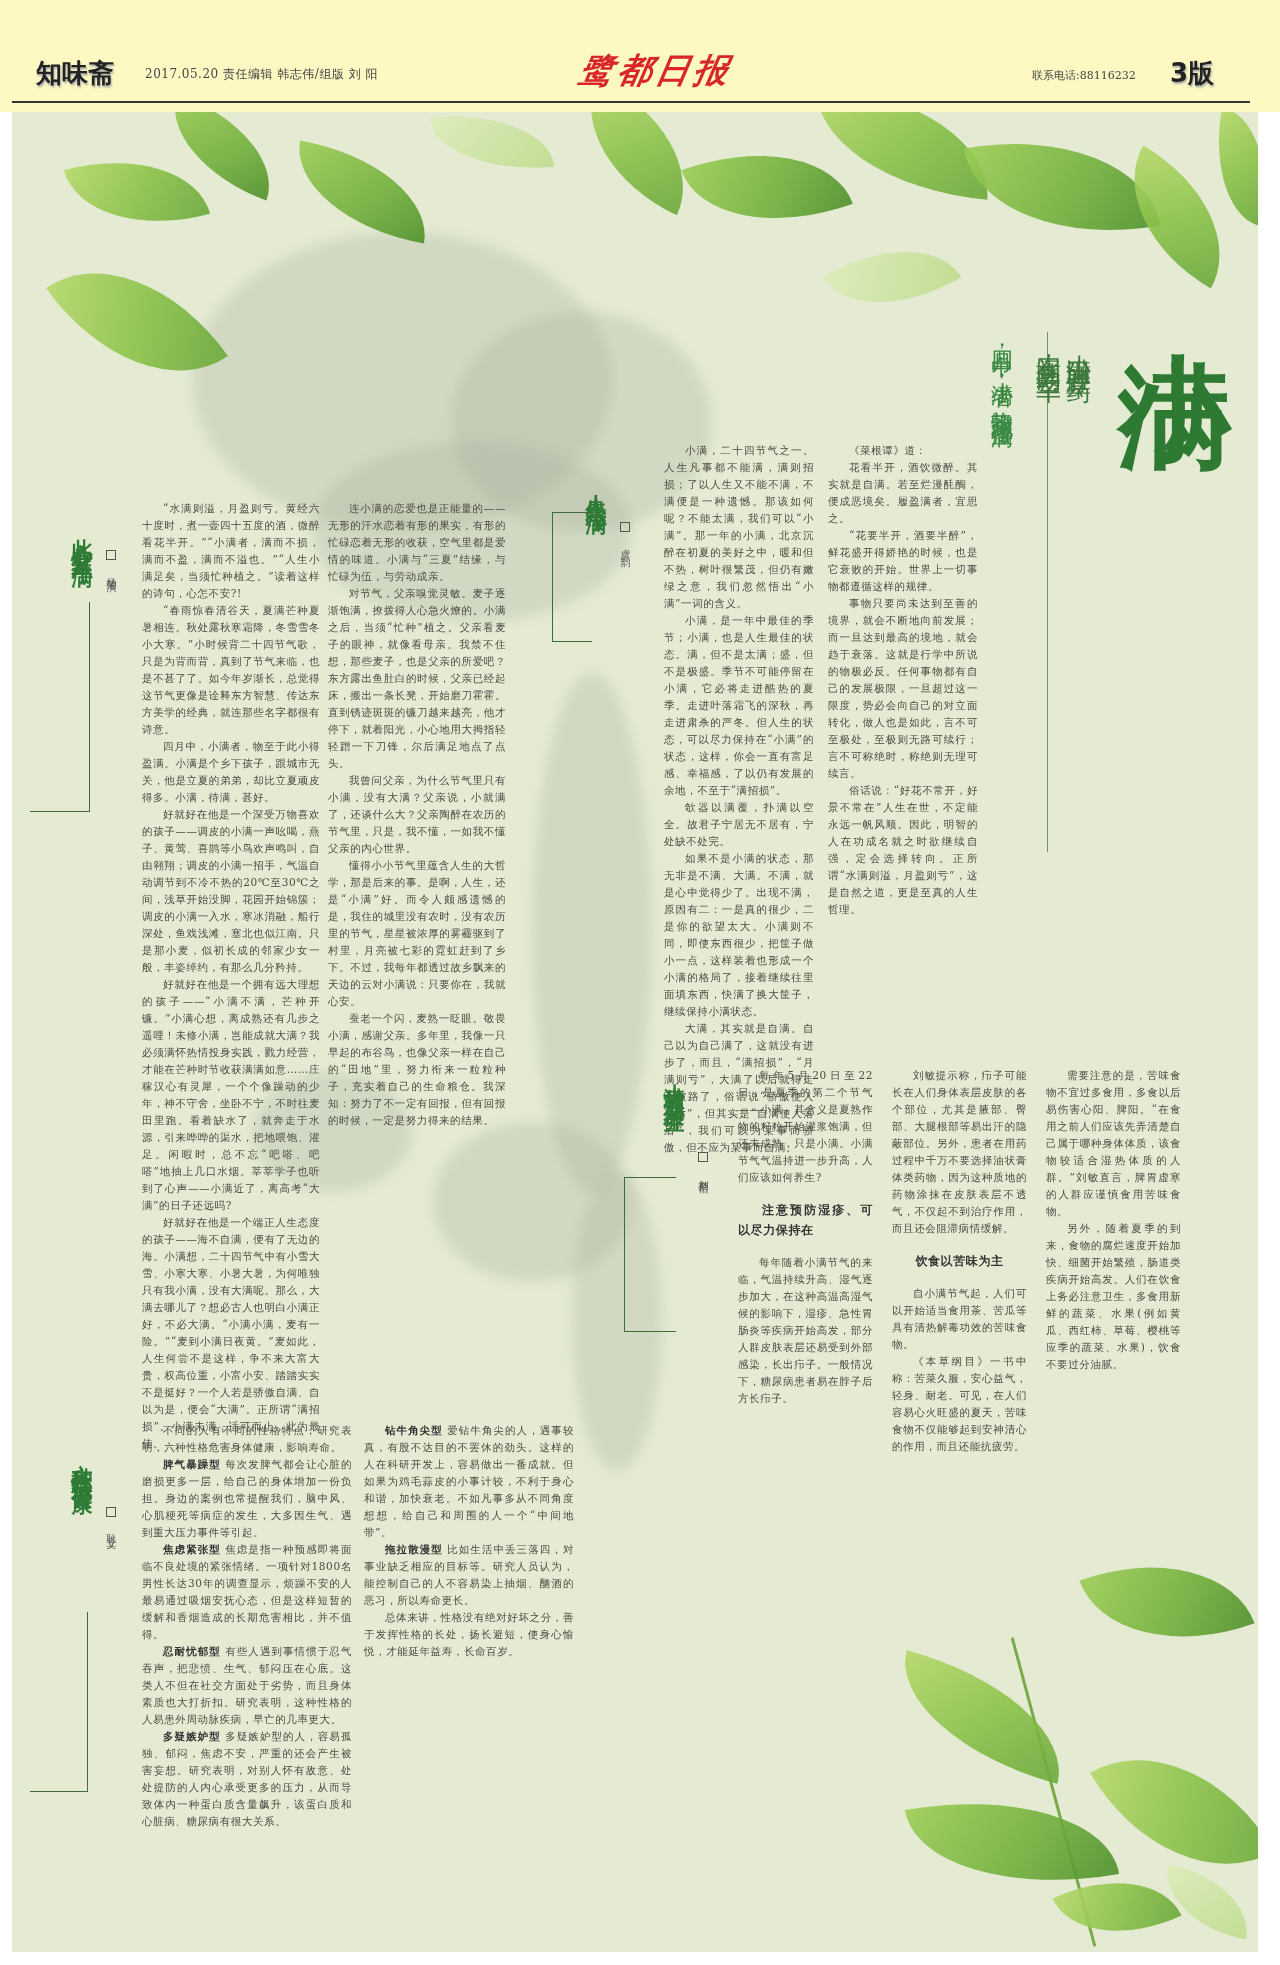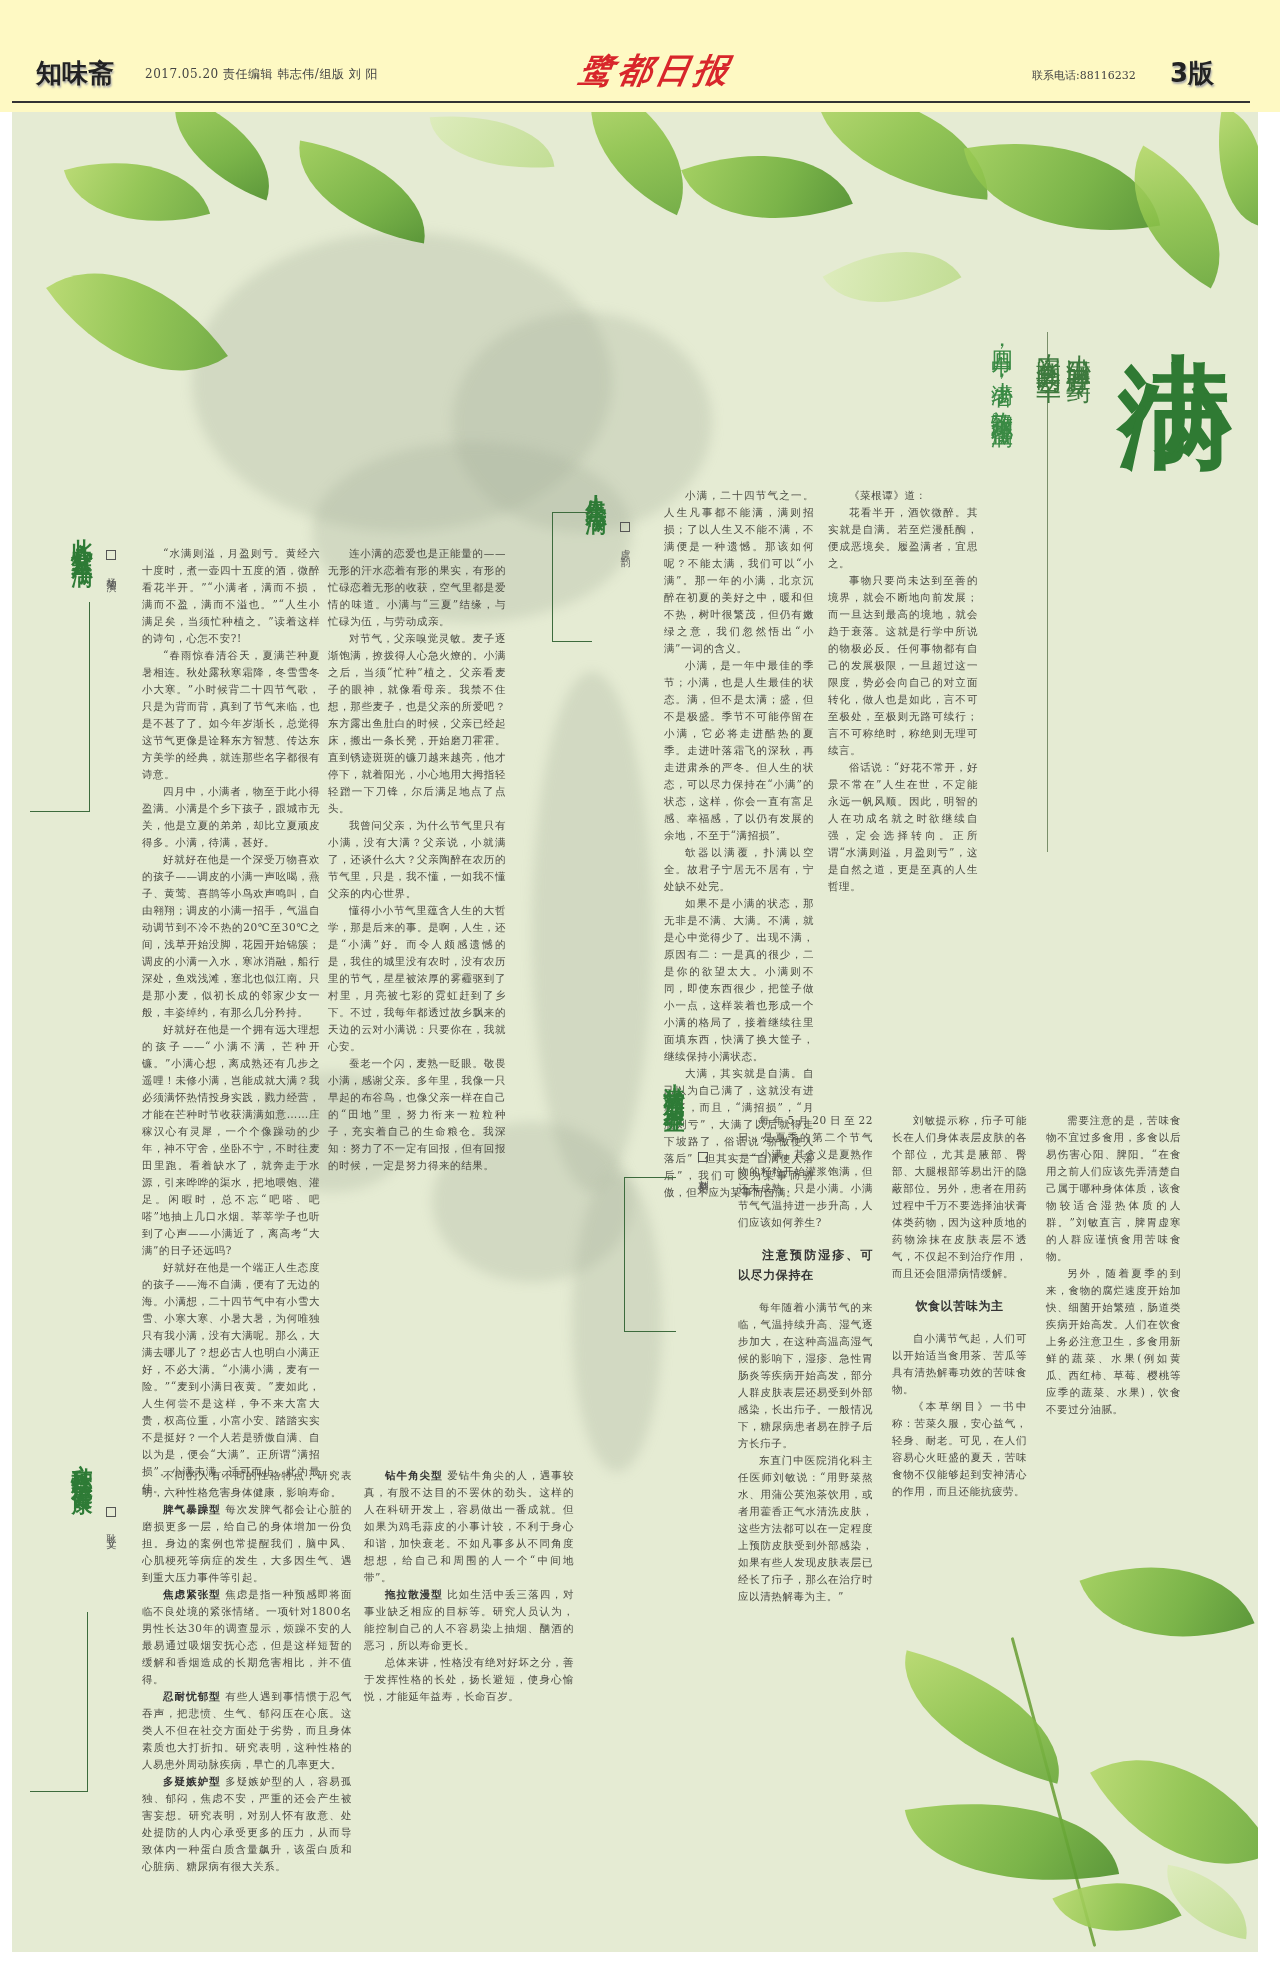--- a/index.html
+++ b/index.html
@@ -22,21 +22,21 @@
   .title-big { position: absolute; left: 1108px; top: 150px; writing-mode: vertical-rl; font-family: "DejaVu Sans", sans-serif; font-weight: bold; font-size: 112px; color: #2f7a33; line-height: 1; letter-spacing: 8px; }
   .title-sub { position: absolute; left: 1050px; top: 222px; writing-mode: vertical-rl; font-family: "DejaVu Sans", sans-serif; font-size: 25px; color: #3e7a3e; letter-spacing: 4px; }
   .title-rule { position: absolute; left: 1035px; top: 220px; width: 1px; height: 520px; background: #7a8f6a; }
   .poem { position: absolute; left: 975px; top: 222px; writing-mode: vertical-rl; font-family: "DejaVu Sans", sans-serif; font-size: 22px; color: #3a8a44; letter-spacing: 2px; line-height: 30px; }
 
   .headline { position: absolute; writing-mode: vertical-rl; font-family: "DejaVu Serif", serif; font-weight: bold; color: #2e7b36; font-size: 21px; letter-spacing: 4px; }
   .byline { position: absolute; writing-mode: vertical-rl; font-size: 10px; color: #555; letter-spacing: 2px; }
   .byline .box { display: inline-block; width: 10px; height: 10px; border: 1px solid #555; margin-bottom: 4px; }
   .bracket { position: absolute; border: 1px solid #3d6b3d; }
 
-  .col { position: absolute; font-size: 10.5px; line-height: 17px; color: #4a4a42; text-align: justify; letter-spacing: 0.6px; margin-top: 45px; }
+  .col { position: absolute; font-size: 10.5px; line-height: 17px; color: #4a4a42; text-align: justify; letter-spacing: 0.6px; }
   .col p { text-indent: 2em; }
   .col .subhead { font-family: "DejaVu Sans", sans-serif; font-weight: bold; color: #333; font-size: 12px; text-indent: 2em; margin: 14px 0; line-height: 20px; }
   .col .subhead.center { text-align: center; text-indent: 0; }
   .col b { font-family: "DejaVu Sans", sans-serif; color: #333; }
 </style>
 </head>
 <body>
 
 <div class="header">
   <div class="section-name">知味斋</div>
@@ -117,36 +117,36 @@
   <div class="col" style="left:652px;top:330px;width:150px;">
     <p>小满，二十四节气之一。人生凡事都不能满，满则招损；了以人生又不能不满，不满便是一种遗憾。那该如何呢？不能太满，我们可以“小满”。那一年的小满，北京沉醉在初夏的美好之中，暖和但不热，树叶很繁茂，但仍有嫩绿之意，我们忽然悟出“小满”一词的含义。</p>
     <p>小满，是一年中最佳的季节；小满，也是人生最佳的状态。满，但不是太满；盛，但不是极盛。季节不可能停留在小满，它必将走进酷热的夏季。走进叶落霜飞的深秋，再走进肃杀的严冬。但人生的状态，可以尽力保持在“小满”的状态，这样，你会一直有富足感、幸福感，了以仍有发展的余地，不至于“满招损”。</p>
     <p>欹器以满覆，扑满以空全。故君子宁居无不居有，宁处缺不处完。</p>
     <p>如果不是小满的状态，那无非是不满、大满。不满，就是心中觉得少了。出现不满，原因有二：一是真的很少，二是你的欲望太大。小满则不同，即使东西很少，把筐子做小一点，这样装着也形成一个小满的格局了，接着继续往里面填东西，快满了换大筐子，继续保持小满状态。</p>
     <p>大满，其实就是自满。自己以为自己满了，这就没有进步了，而且，“满招损”，“月满则亏”，大满了以后就得走下坡路了，俗话说“骄傲使人落后”，但其实是“自满使人落后”，我们可以为某事而骄傲，但不应为某事而自满。</p>
   </div>
   <div class="col" style="left:816px;top:330px;width:150px;">
     <p>《菜根谭》道：</p>
     <p>花看半开，酒饮微醉。其实就是自满。若至烂漫酕醄，便成恶境矣。履盈满者，宜思之。</p>
+    <p>“花要半开，酒要半醉”，鲜花盛开得娇艳的时候，也是它衰败的开始。世界上一切事物都遵循这样的规律。</p>
     <p>事物只要尚未达到至善的境界，就会不断地向前发展；而一旦达到最高的境地，就会趋于衰落。这就是行学中所说的物极必反。任何事物都有自己的发展极限，一旦超过这一限度，势必会向自己的对立面转化，做人也是如此，言不可至极处，至极则无路可续行；言不可称绝时，称绝则无理可续言。</p>
     <p>俗话说：“好花不常开，好景不常在”人生在世，不定能永远一帆风顺。因此，明智的人在功成名就之时欲继续自强，定会选择转向。正所谓“水满则溢，月盈则亏”，这是自然之道，更是至真的人生哲理。</p>
   </div>
 
   <div class="headline" style="left:648px;top:955px;">小满节气如何养生</div>
   <div class="byline" style="left:684px;top:1040px;">
     <span class="box"></span>
     <span>刘梦怡</span>
   </div>
   <div class="bracket" style="left:612px;top:1065px;width:52px;height:155px;border-right:none;"></div>
 
   <div class="col" style="left:726px;top:955px;width:135px;">
     <p>每年5月20日至22日，是夏季的第二个节气——小满。其含义是夏熟作物的籽粒开始灌浆饱满，但还未成熟，只是小满。小满节气气温持进一步升高，人们应该如何养生?</p>
     <div class="subhead">注意预防湿疹、可以尽力保持在</div>
     <p>每年随着小满节气的来临，气温持续升高、湿气逐步加大，在这种高温高湿气候的影响下，湿疹、急性胃肠炎等疾病开始高发，部分人群皮肤表层还易受到外部感染，长出疖子。一般情况下，糖尿病患者易在脖子后方长疖子。</p>
-    <p>东直门中医院消化科主任医师刘敏说：“用野菜熬水、用蒲公英泡茶饮用，或者用藿香正气水清洗皮肤，这些方法都可以在一定程度上预防皮肤受到外部感染，如果有些人发现皮肤表层已经长了疖子，那么在治疗时应以清热解毒为主。”</p>
   </div>
   <div class="col" style="left:880px;top:955px;width:135px;">
     <p>刘敏提示称，疖子可能长在人们身体表层皮肤的各个部位，尤其是腋部、臀部、大腿根部等易出汗的隐蔽部位。另外，患者在用药过程中千万不要选择油状膏体类药物，因为这种质地的药物涂抹在皮肤表层不透气，不仅起不到治疗作用，而且还会阻滞病情缓解。</p>
     <div class="subhead center">饮食以苦味为主</div>
     <p>自小满节气起，人们可以开始适当食用茶、苦瓜等具有清热解毒功效的苦味食物。</p>
     <p>《本草纲目》一书中称：苦菜久服，安心益气，轻身、耐老。可见，在人们容易心火旺盛的夏天，苦味食物不仅能够起到安神清心的作用，而且还能抗疲劳。</p>
   </div>
   <div class="col" style="left:1034px;top:955px;width:135px;">
     <p>需要注意的是，苦味食物不宜过多食用，多食以后易伤害心阳、脾阳。“在食用之前人们应该先弄清楚自己属于哪种身体体质，该食物较适合湿热体质的人群。”刘敏直言，脾胃虚寒的人群应谨慎食用苦味食物。</p>
     <p>另外，随着夏季的到来，食物的腐烂速度开始加快、细菌开始繁殖，肠道类疾病开始高发。人们在饮食上务必注意卫生，多食用新鲜的蔬菜、水果(例如黄瓜、西红柿、草莓、樱桃等应季的蔬菜、水果)，饮食不要过分油腻。</p>

